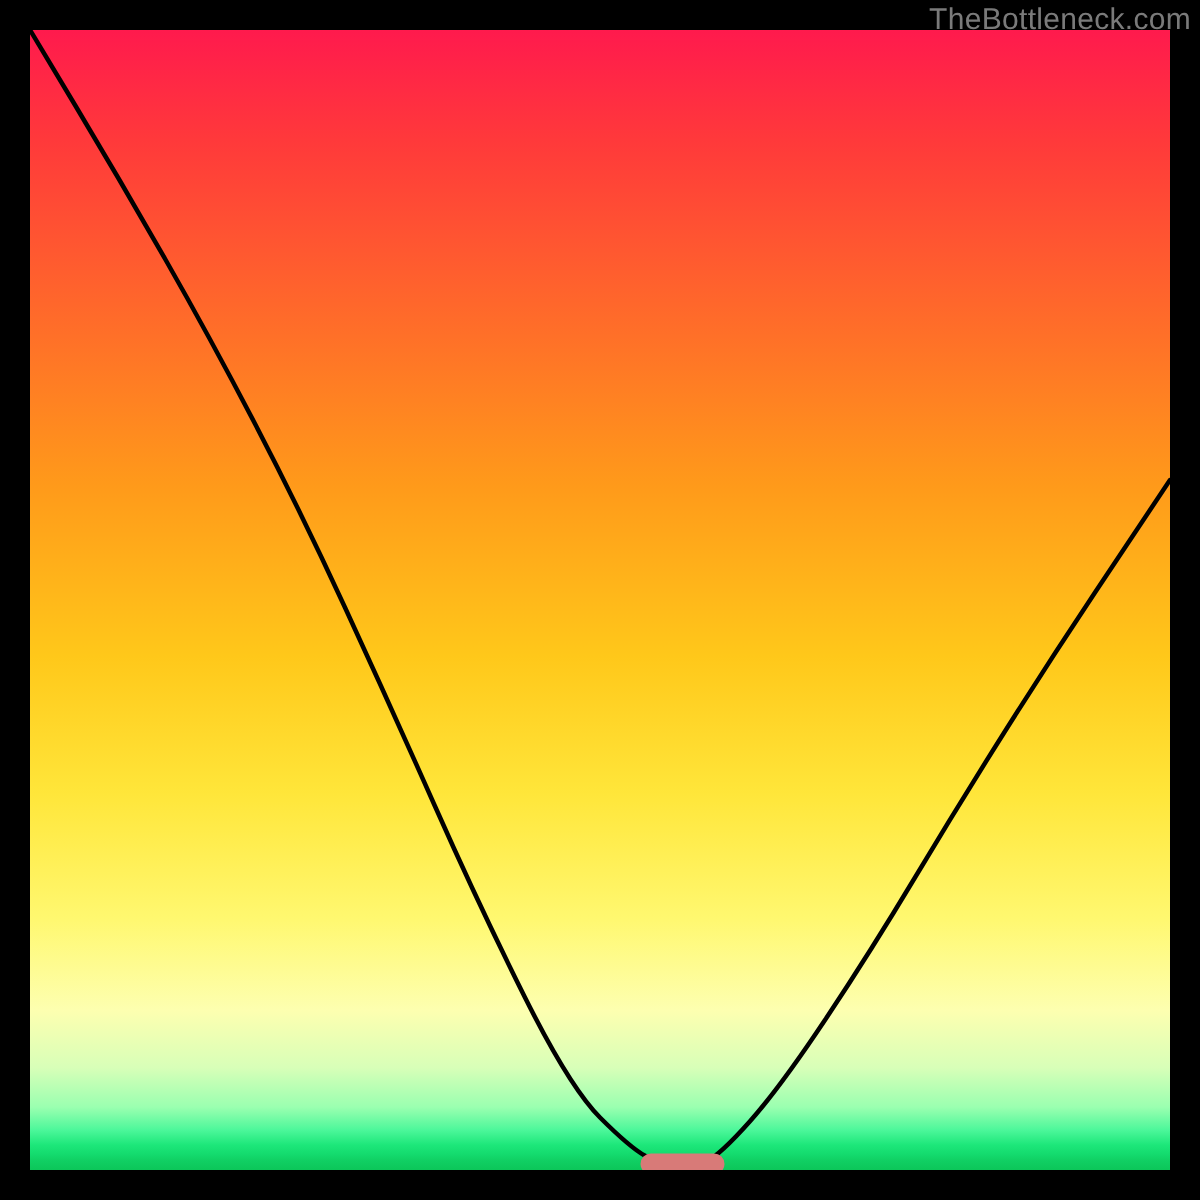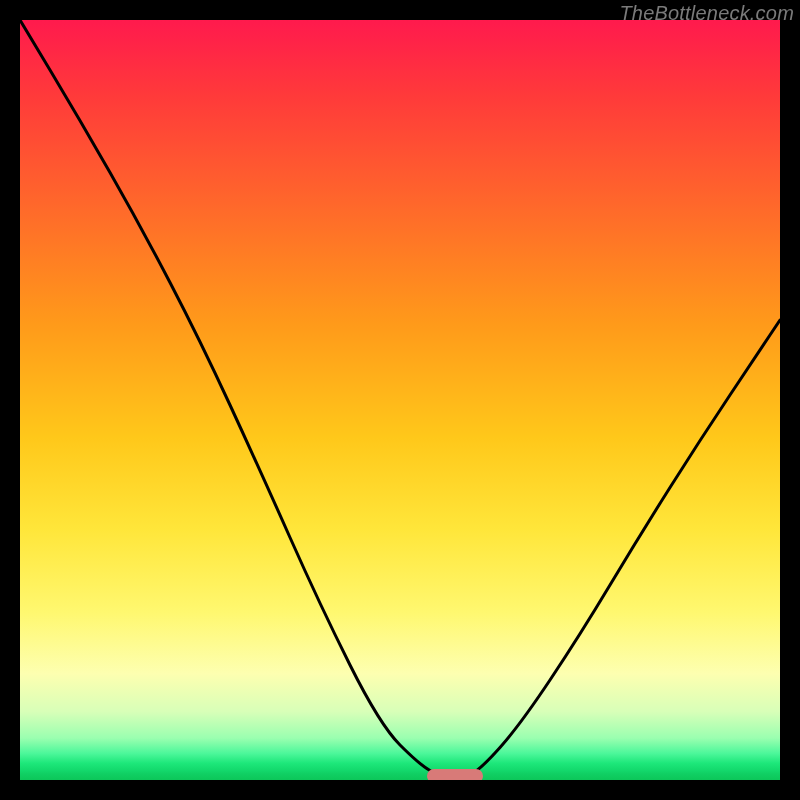--- a/index.html
+++ b/index.html
@@ -51,21 +51,20 @@
     );
   }
   .watermark {
     position: absolute;
     top: 2px;
     right: 6px;
     color: #7a7a7a;
     font-size: 20px;
     letter-spacing: 0.2px;
     user-select: none;
-    font-style: italic;
   }
   .curve-svg {
     position: absolute;
     left: 0;
     top: 0;
     width: 100%;
     height: 100%;
   }
   .curve-path {
     fill: none;

